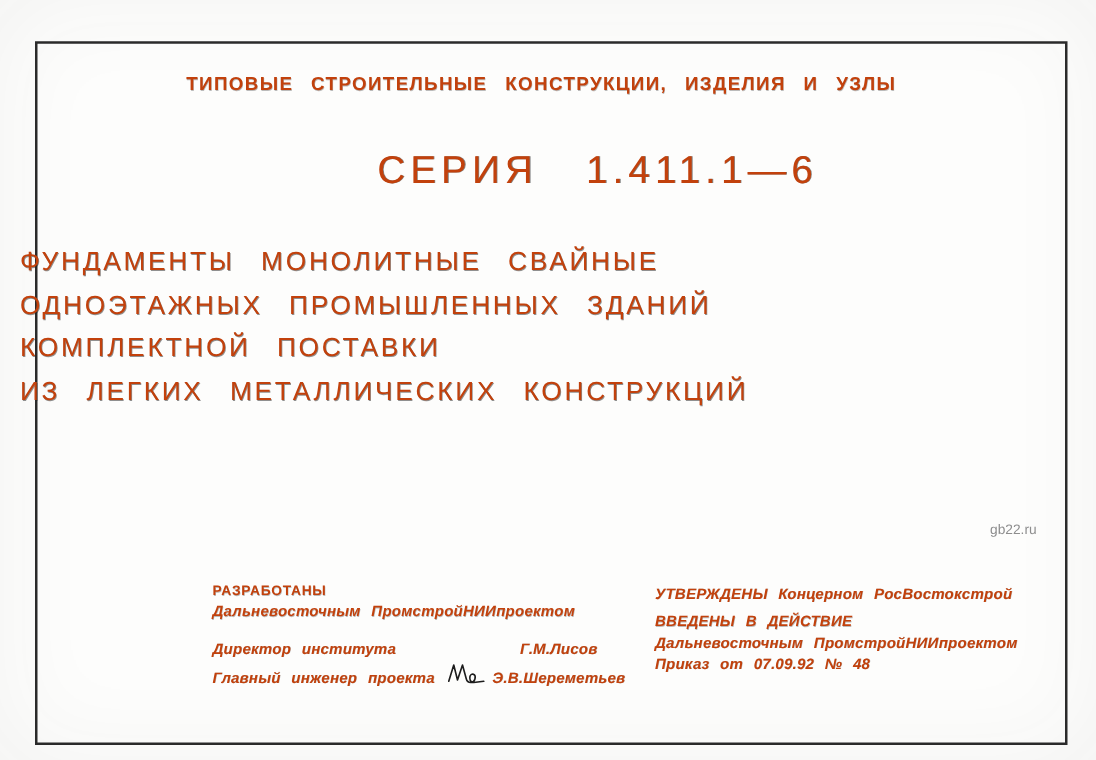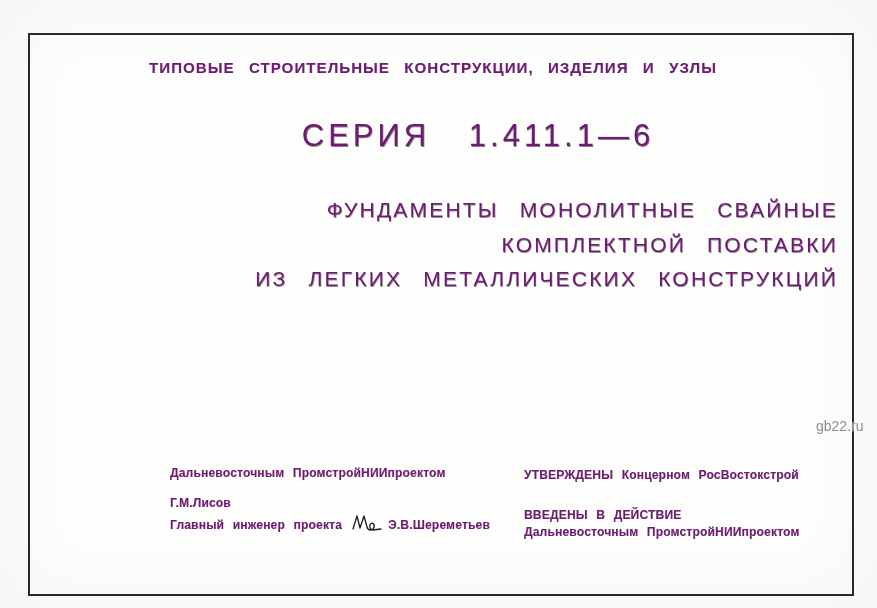--- a/index.html
+++ b/index.html
@@ -16,42 +16,42 @@
     position: absolute; inset: 0;
     background: #fdfdfc;
     box-shadow: inset 0 0 80px rgba(60,60,60,0.05);
   }
   .frame {
     position: absolute;
     left: 28px; top: 33px;
     width: 822px; height: 559px;
     border: 2px solid #2a2a2a;
   }
-  .ink { color: #701a75; text-shadow: 0.4px 0.4px 0 rgba(35,35,35,0.30); }
+  .ink { color: #c2410c; text-shadow: 0.4px 0.4px 0 rgba(35,35,35,0.30); }
 
   .header-line {
     position: absolute; top: 24px; left: 0; width: 100%;
     text-align: center;
     transform: translateX(-8px);
     font-size: 15px; font-weight: 700;
     letter-spacing: 1.1px; word-spacing: 9px;
     white-space: nowrap;
   }
   .series-line {
     position: absolute; top: 83px; left: 0; width: 100%;
     text-align: center;
     transform: translateX(37px);
     font-size: 31px; font-weight: 400;
     letter-spacing: 4px; word-spacing: 26px;
     text-shadow: 0.7px 0.7px 0 rgba(35,35,35,0.55);
     white-space: nowrap;
   }
   .title-stack {
     position: absolute; top: 158px; left: 0; width: 100%;
-    text-align: right;
+    text-align: left;
     transform: translateX(-14px);
   }
   .t-line {
     font-size: 21px; font-weight: 400;
     letter-spacing: 2.2px; word-spacing: 13px;
     line-height: 34.5px; height: 34.5px;
     text-shadow: 0.6px 0.6px 0 rgba(35,35,35,0.5);
     white-space: nowrap;
   }
   .t-issue {
@@ -66,76 +66,81 @@
     position: absolute; left: 140px; top: 430px; width: 308px;
   }
   .col-right {
     position: absolute; left: 494px; top: 432px; width: 316px;
   }
   .small {
     font-size: 12px; font-weight: 700;
     letter-spacing: 0.2px; word-spacing: 5px;
     line-height: 17px;
     white-space: nowrap;
+    font-style: italic;
   }
   .tiny-label {
     font-size: 11px; font-weight: 700;
     letter-spacing: 0.6px;
     line-height: 16px;
   }
   .sign-row {
     display: flex; align-items: flex-end; justify-content: space-between;
     white-space: nowrap;
   }
   .sign-row.first { margin-top: 13px; }
-  .gap-top { margin-top: 23px; }
+  .gap-top { margin-top: 5px; }
   .sig-svg { display: inline-block; margin: 0 4px -4px 8px; }
 
   .watermark {
-    position: absolute; left: 816px; top: 418px;
-    font-size: 14px;
+    position: absolute; left: 792px; top: 418px;
+    font-size: 11px;
     color: #8d8d8d;
     text-shadow: 0 0 2px #ffffff, 0 0 2px #ffffff;
     z-index: 5;
   }
 </style>
 </head>
 <body>
 
 <div class="page">
   <div class="frame">
 
     <div class="header-line ink">ТИПОВЫЕ СТРОИТЕЛЬНЫЕ КОНСТРУКЦИИ, ИЗДЕЛИЯ И УЗЛЫ</div>
 
     <div class="series-line ink">СЕРИЯ 1.411.1—6</div>
 
     <div class="title-stack">
       <div class="t-line ink">ФУНДАМЕНТЫ МОНОЛИТНЫЕ СВАЙНЫЕ</div>
+      <div class="t-line ink">ОДНОЭТАЖНЫХ ПРОМЫШЛЕННЫХ ЗДАНИЙ</div>
       <div class="t-line ink">КОМПЛЕКТНОЙ ПОСТАВКИ</div>
       <div class="t-line ink">ИЗ ЛЕГКИХ МЕТАЛЛИЧЕСКИХ КОНСТРУКЦИЙ</div>
     </div>
 
     <div class="col-left">
+      <div class="tiny-label ink">РАЗРАБОТАНЫ</div>
       <div class="small ink">Дальневосточным ПромстройНИИпроектом</div>
       <div class="sign-row first">
+        <span class="small ink">Директор института</span>
         <span class="small ink">Г.М.Лисов</span>
       </div>
       <div class="sign-row">
         <span class="small ink">Главный инженер проекта</span>
         <span class="sig-svg">
           <svg width="34" height="22" viewBox="0 0 34 22">
             <path d="M3 17 L7 4 L10 16 L14 4 L17 15 C18 19 23 19 24 15 C25 11 21 10 20 13 C19.5 15 20 18 23 18 L31 17" fill="none" stroke="#1d1d1d" stroke-width="1.3" stroke-linecap="round" stroke-linejoin="round"></path>
           </svg>
         </span>
         <span class="small ink">Э.В.Шереметьев</span>
       </div>
     </div>
 
     <div class="col-right">
       <div class="small ink">УТВЕРЖДЕНЫ Концерном РосВостокстрой</div>
       <div class="small ink gap-top">ВВЕДЕНЫ В ДЕЙСТВИЕ</div>
       <div class="small ink">Дальневосточным ПромстройНИИпроектом</div>
+      <div class="small ink">Приказ от 07.09.92 № 48</div>
     </div>
 
   </div>
 
   <div class="watermark">gb22.ru</div>
 </div>
 
 </body></html>

